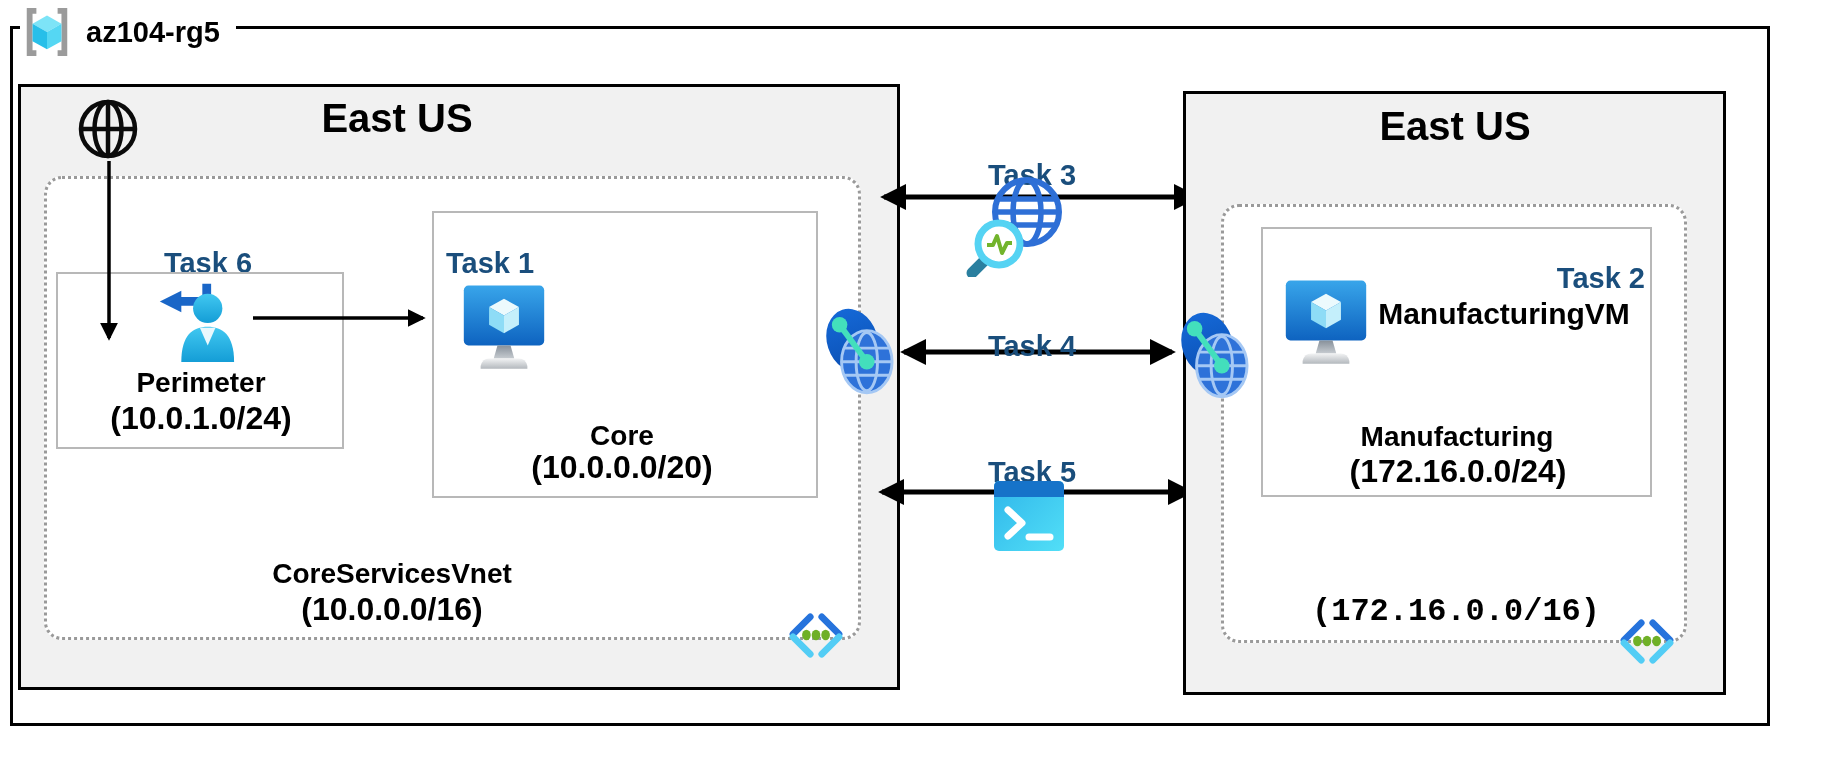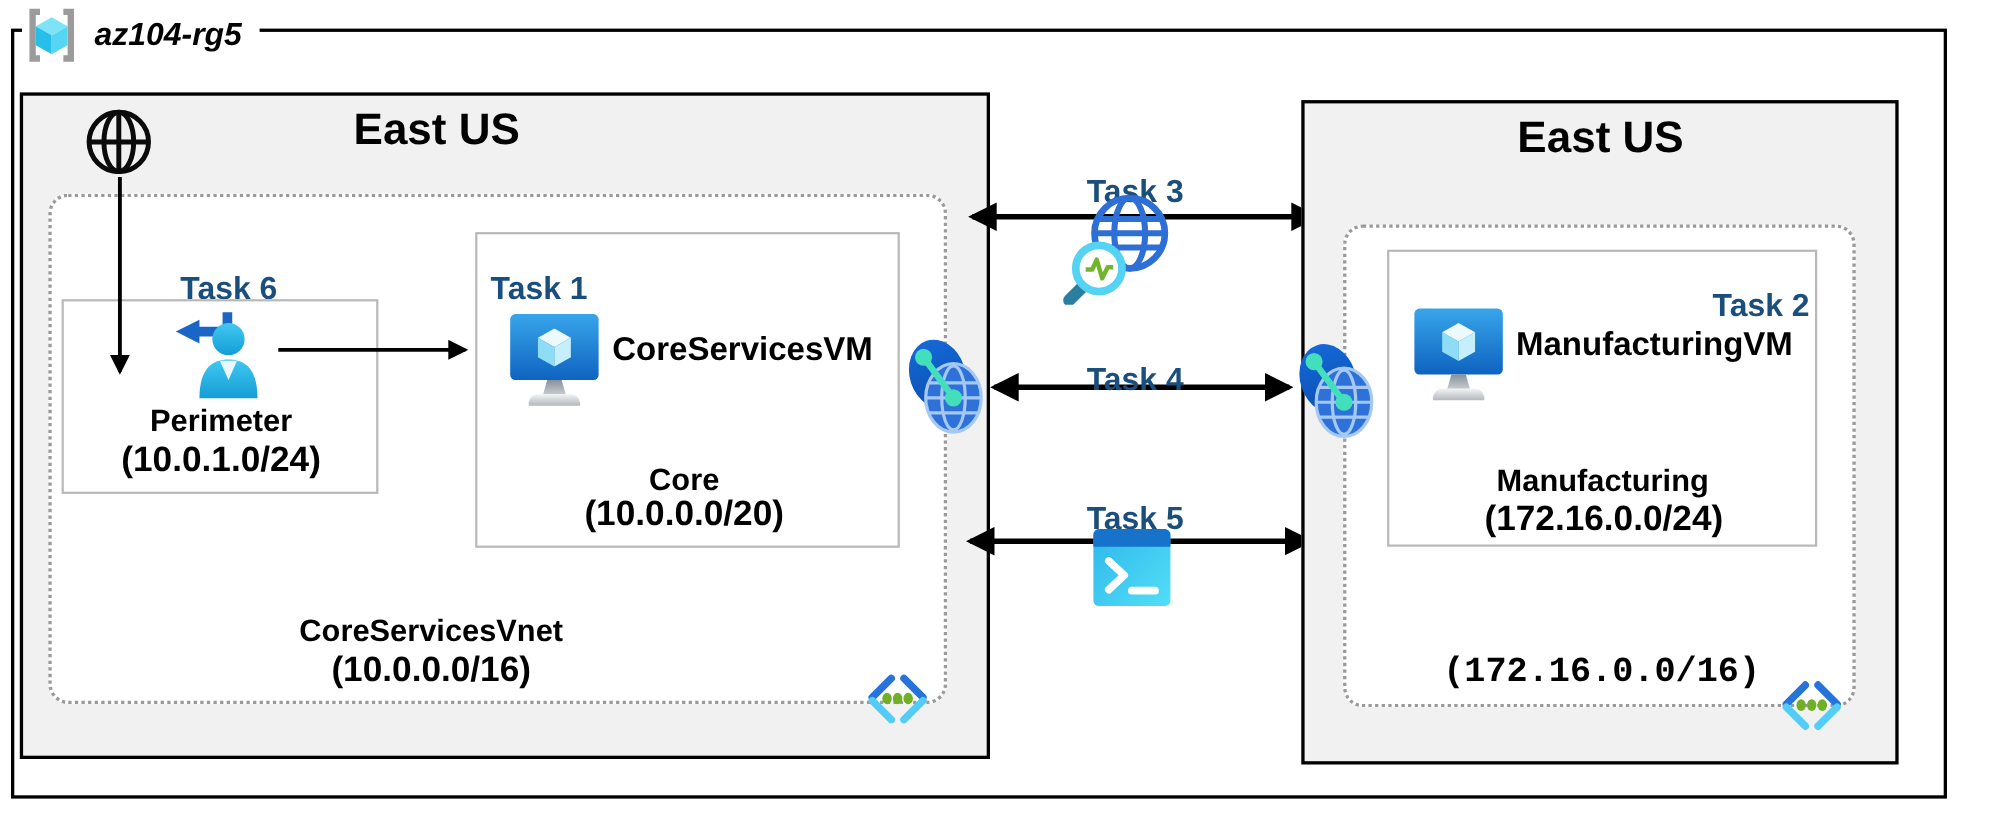--- a/index.html
+++ b/index.html
@@ -4,21 +4,21 @@
 <style>
   html,body { margin:0; padding:0; background:#fff; }
   .canvas {
     position:relative; width:1828px; height:759px; background:#fff;
     font-family:"Liberation Sans", sans-serif; font-weight:700; color:var(--text,#000);
     overflow:hidden;
   }
   .abs { position:absolute; }
   .ctr { transform:translate(-50%,-50%); white-space:nowrap; }
   .rg-border { border:3px solid var(--region_border,#000); }
-  .rg-label { display:flex; align-items:center; gap:12px; background:#fff; padding:0 16px 0 0;font-style:italic; }
+  .rg-label { display:flex; align-items:center; gap:12px; background:#fff; padding:0 16px 0 0; }
   .rg-name { font-size:29px; }
   .region { background:var(--region_bg,#f1f1f1); border:3px solid var(--region_border,#000); box-sizing:border-box; }
   .vnet-box { background:#fff; border:3px dotted var(--dotted_border,#9a9a9a); border-radius:18px; box-sizing:border-box; }
   .subnet-box { background:#fff; border:2px solid var(--subnet_border,#b8b8b8); box-sizing:border-box; }
   .region-name { font-size:40px; }
   .task-label { color:var(--task_label,#1a4e7c); font-size:29px;margin-top:26px; }
   .vm-name { font-size:30px; }
   .sub-name { font-size:28px; }
   .cidr { font-size:32px; }
   svg { display:block; }
@@ -111,21 +111,20 @@
       </defs>
       <rect x="3" y="3" width="86" height="64" rx="5" fill="url(#vmScr)"></rect>
       <polygon points="46,17 62,26 46,35 30,26" fill="#ecfafd"></polygon>
       <polygon points="30,26 46,35 46,54 30,45" fill="#8edcf6"></polygon>
       <polygon points="62,26 62,45 46,54 46,35" fill="#c4effb"></polygon>
       <polygon points="39,67 53,67 57,81 35,81" fill="url(#vmNeck)"></polygon>
       <path d="M30,81 h32 q7,0 9,8 v3 h-50 v-3 q2,-8 9,-8 z" fill="url(#vmBase)"></path>
     </svg>
   </div>
 
-  <div class="abs ctr vm-name" style="left:675px; top:318px;">CoreServicesVM</div>
   <div class="abs ctr sub-name" style="left:622px; top:436px;">Core</div>
   <div class="abs ctr cidr" style="left:622px; top:467px;">(10.0.0.0/20)</div>
 
   <div class="abs ctr sub-name" style="left:201px; top:383px;">Perimeter</div>
   <div class="abs ctr cidr" style="left:201px; top:418px;">(10.0.1.0/24)</div>
 
   <div class="abs ctr sub-name" style="left:392px; top:574px;">CoreServicesVnet</div>
   <div class="abs ctr cidr" style="left:392px; top:609px;">(10.0.0.0/16)</div>
 
   <div class="abs" style="left:785px; top:611px;">

